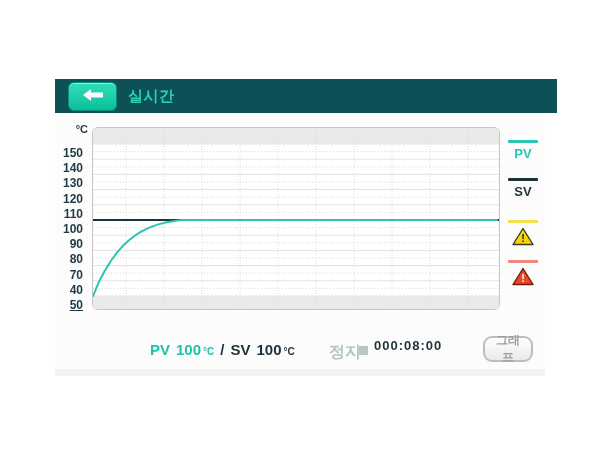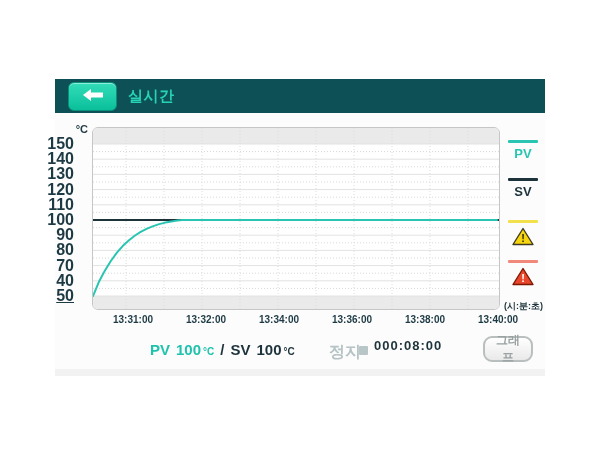--- a/index.html
+++ b/index.html
@@ -1,33 +1,33 @@
 <!DOCTYPE html>
 <html><head>
 <meta charset="utf-8">
 <style>
   html,body{margin:0;padding:0;background:#fff;}
   body{font-family:"Liberation Sans","DejaVu Sans",sans-serif;-webkit-font-smoothing:antialiased;}
   #screen{position:relative;width:600px;height:450px;background:#ffffff;overflow:hidden;}
 
   
-  .header{position:absolute;left:55px;top:79px;width:490px;height:34px;background:#0d5156;}
+  .header{position:absolute;left:55px;top:79px;width:490px;height:34px;background:#0d5156;padding-left:12px;}
   .back-btn{position:absolute;left:13px;top:3px;width:47px;height:27px;border-radius:6px;
     background:linear-gradient(#33ddb9,#0abf9b);border:1px solid #0a8f7a;
     box-shadow:inset 0 1px 0 rgba(255,255,255,.45);display:flex;align-items:center;justify-content:center;cursor:pointer;}
   .hdr-title{position:absolute;left:73px;top:8px;font-size:15px;font-weight:bold;color:#26d4b4;letter-spacing:.5px;}
 
   
   .panel{position:absolute;left:55px;top:113px;width:490px;height:263px;background:#fcfcfc;}
   .panel-bottom-strip{position:absolute;left:55px;top:369px;width:490px;height:7px;background:#f2f2f2;}
 
   
   .y-unit{position:absolute;left:40px;top:123px;width:48px;text-align:right;font-size:11px;font-weight:bold;color:#1d3a44;}
   #ylabels{position:absolute;left:40px;top:127px;width:48px;height:183px;}
-  #ylabels div{position:absolute;right:14px;font-size:16px;font-weight:bold;color:#1d3a44;line-height:13px;}
+  #ylabels div{position:absolute;right:5px;font-size:12px;font-weight:bold;color:#1d3a44;line-height:13px;margin-top:10px;}
   .plot-box{position:absolute;left:92px;top:127px;width:408px;height:183px;background:#ffffff;
     border:1px solid #c6c6c6;border-radius:6px;overflow:hidden;box-sizing:border-box;}
   #xlabels{position:absolute;left:92px;top:314px;width:408px;height:14px;}
   #xlabels div{position:absolute;width:60px;margin-left:-30px;text-align:center;font-size:10px;font-weight:bold;color:#1d3a44;}
   .x-unit-note{position:absolute;left:430px;top:300px;width:113px;text-align:right;font-size:9px;font-weight:bold;color:#1d333b;}
 
   
   .legend-swatch{position:absolute;left:508px;width:30px;height:3px;border-radius:1px;}
   .legend-label{position:absolute;left:508px;width:30px;text-align:center;font-size:13px;font-weight:bold;}
   .legend-tri{position:absolute;left:512px;}
@@ -115,29 +115,20 @@
         <line x1="223" y1="0" x2="223" y2="181" stroke="#dcdcdc" stroke-width="1" stroke-dasharray="1,2"></line>
         <line x1="261" y1="0" x2="261" y2="181" stroke="#dcdcdc" stroke-width="1" stroke-dasharray="1,2"></line>
         <line x1="299" y1="0" x2="299" y2="181" stroke="#dcdcdc" stroke-width="1" stroke-dasharray="1,2"></line>
         <line x1="337" y1="0" x2="337" y2="181" stroke="#dcdcdc" stroke-width="1" stroke-dasharray="1,2"></line>
         <line x1="375" y1="0" x2="375" y2="181" stroke="#dcdcdc" stroke-width="1" stroke-dasharray="1,2"></line>
         <line x1="0" y1="92" x2="406" y2="92" stroke="#1d333b" stroke-width="2"></line>
         <polyline points="0.0,168.0 5.7,154.3 11.7,142.9 17.8,133.0 23.9,124.7 29.9,117.8 36.0,112.2 42.0,107.5 48.1,103.7 54.1,100.7 60.2,98.1 66.2,96.1 72.3,94.6 78.3,93.4 84.4,92.6 89.2,92.0 404.0,92.0" fill="none" stroke="#29c5b2" stroke-width="2" stroke-linecap="round" stroke-linejoin="round"></polyline>
       </svg>
   </div>
 
-  <div id="xlabels">
-      <div style="left: 41px;">13:31:00</div>
-      <div style="left: 114px;">13:32:00</div>
-      <div style="left: 187px;">13:34:00</div>
-      <div style="left: 260px;">13:36:00</div>
-      <div style="left: 333px;">13:38:00</div>
-      <div style="left: 406px;">13:40:00</div>
-    </div>
-  <div class="x-unit-note">(시:분:초)</div>
 
   <div class="legend-swatch" style="top:140px;background:#29c5b2;"></div>
   <div class="legend-label" style="top:146px;color:#29c5b2;">PV</div>
 
   <div class="legend-swatch" style="top:178px;background:#1d333b;"></div>
   <div class="legend-label" style="top:184px;color:#1d333b;">SV</div>
 
   <div class="legend-swatch" style="top:220px;background:#f2e14c;"></div>
   <div class="legend-tri" style="top:227px;">
     <svg width="22" height="19" viewBox="0 0 22 19">

